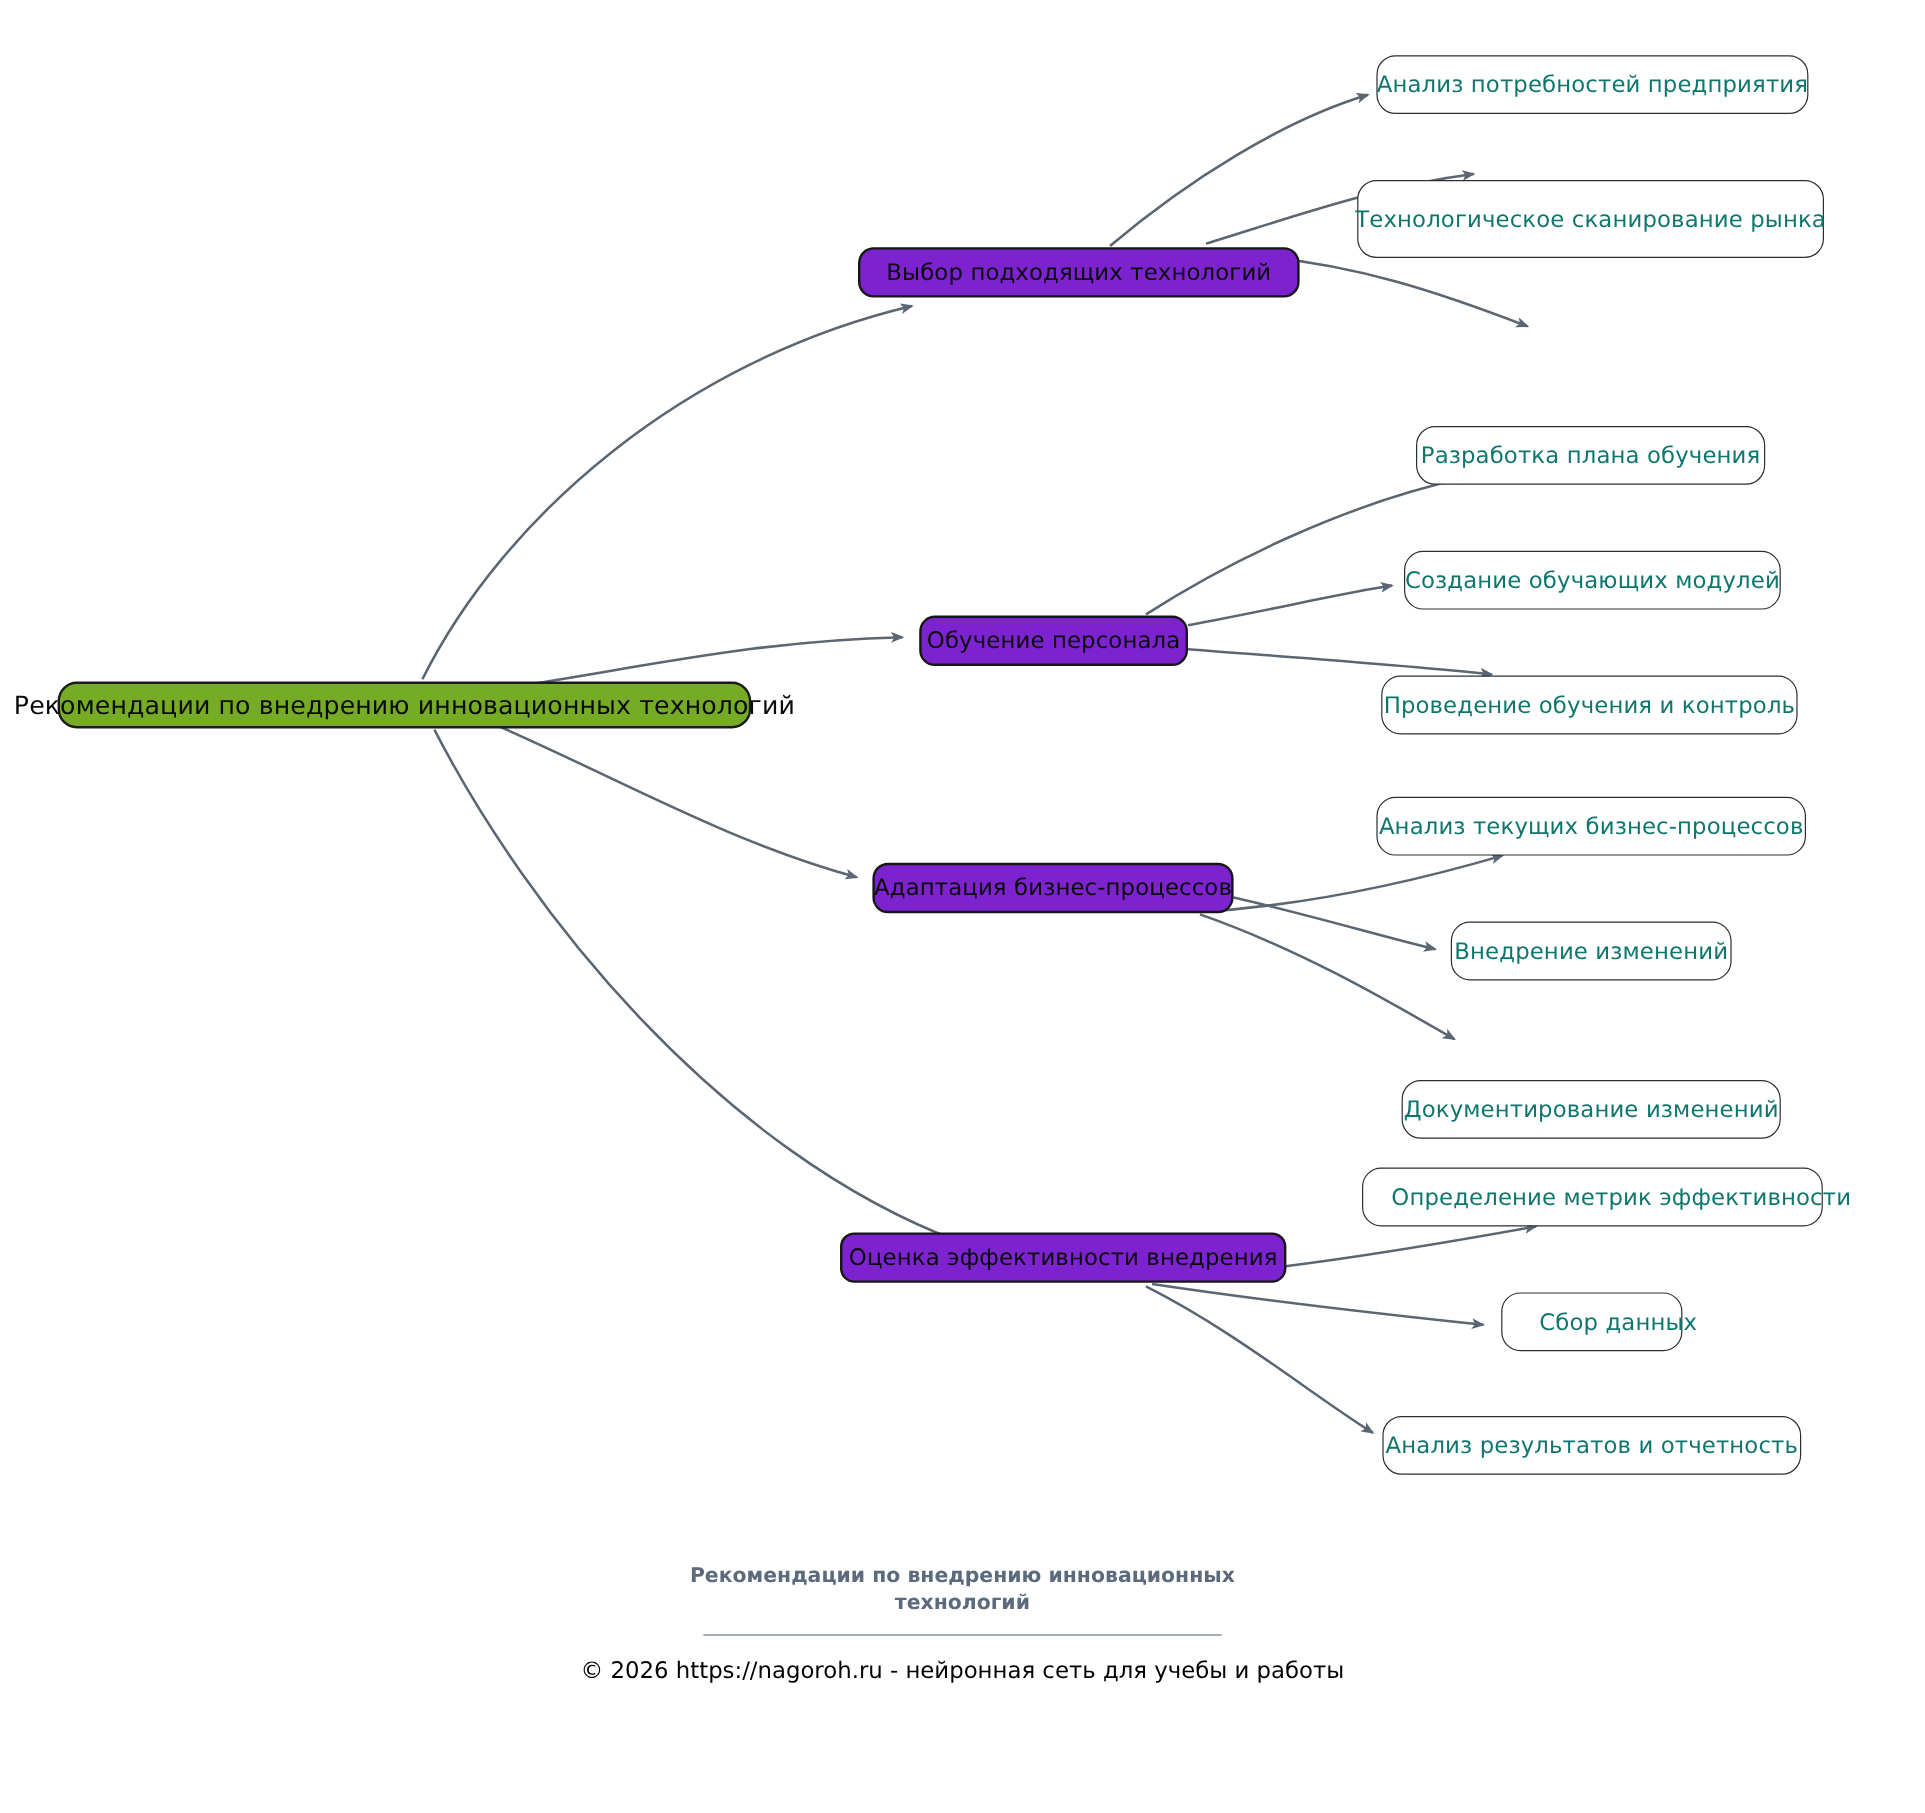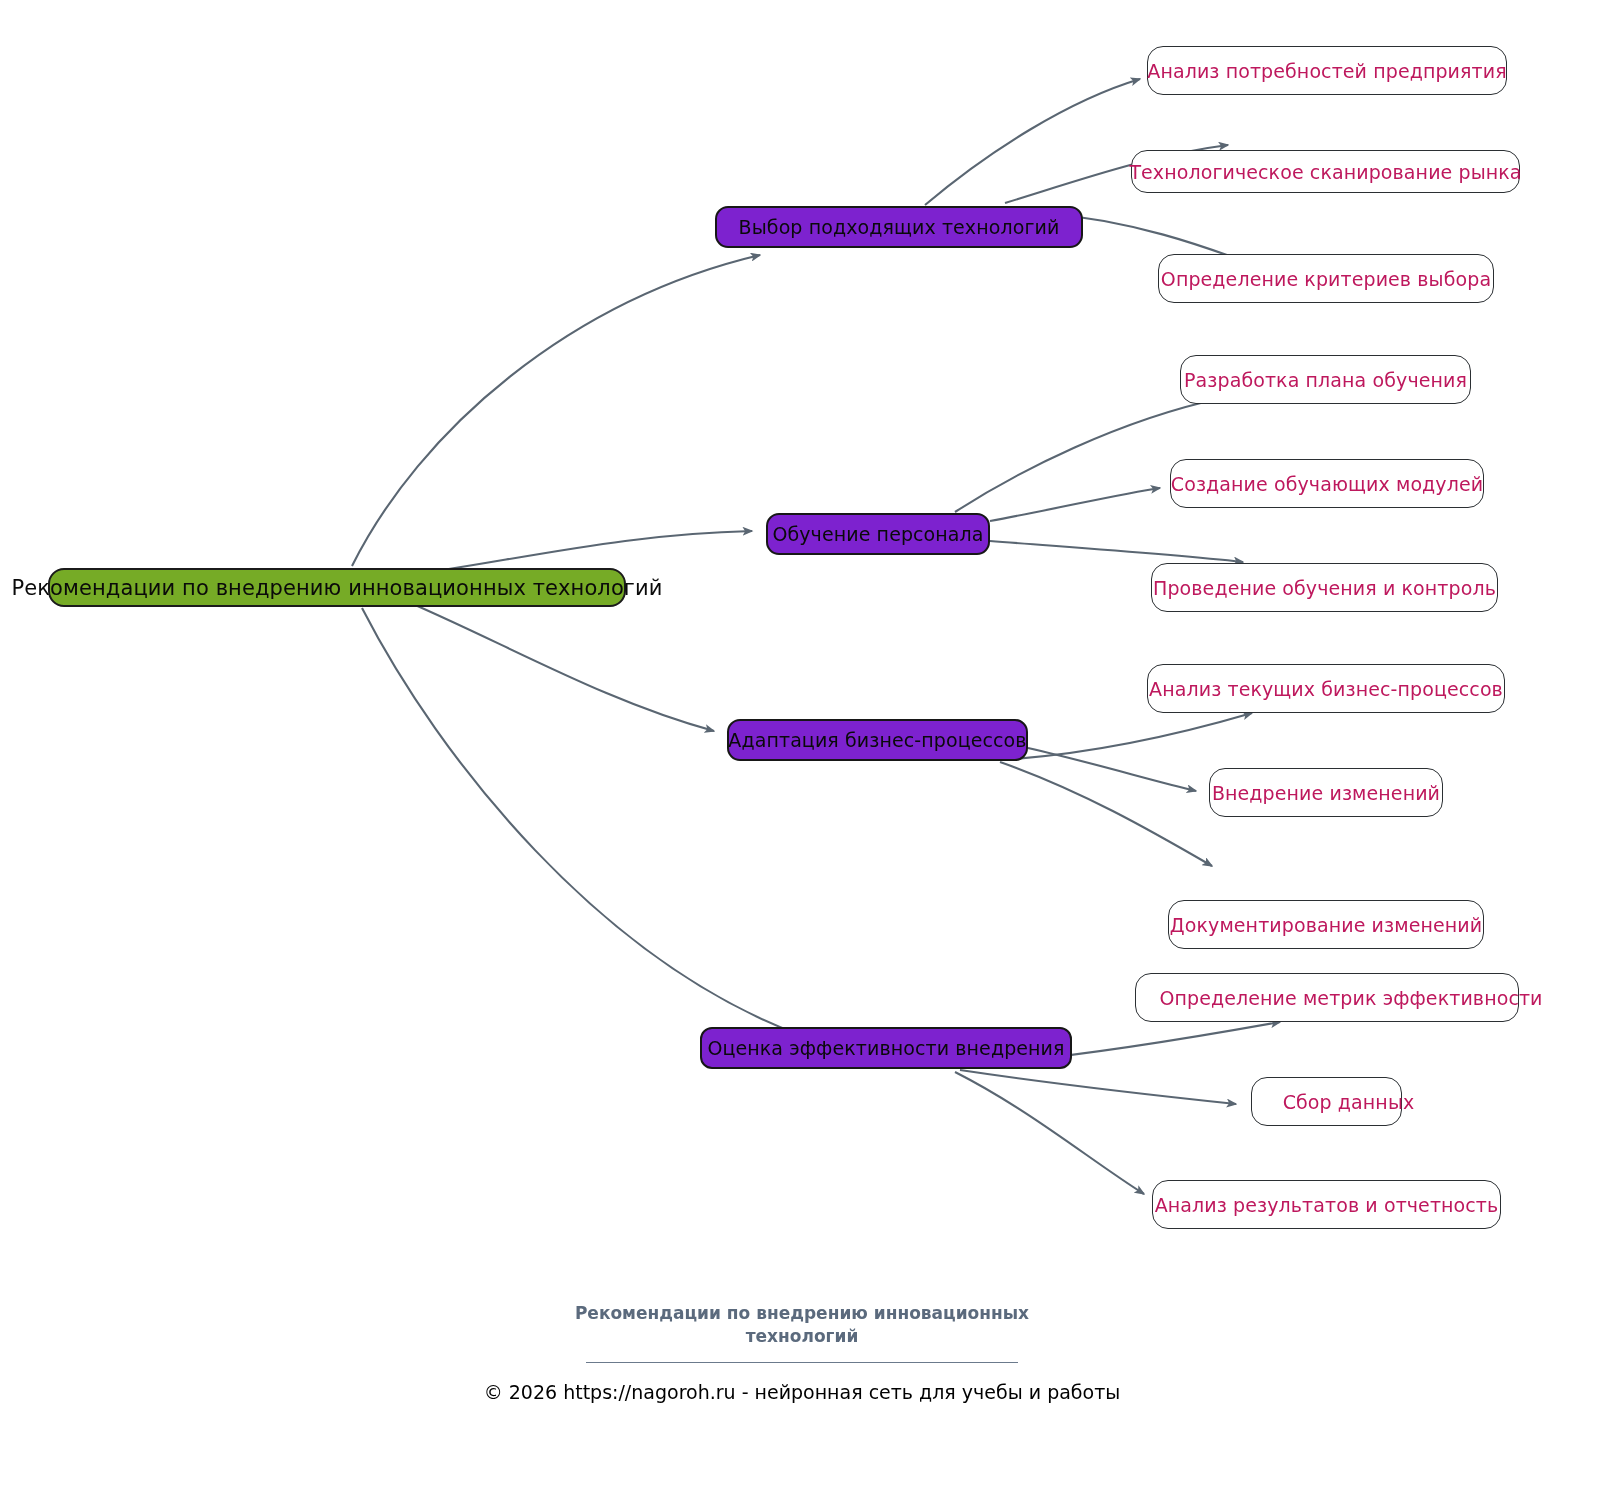--- a/index.html
+++ b/index.html
@@ -46,21 +46,21 @@
   .node-branch {
     background: #7d22cf;
     border: 2px solid #171717;
     color: #0a0a0a;
     font-size: 19px;
     border-radius: 13px;
   }
   .node-leaf {
     background: #ffffff;
     border: 1.8px solid #2b2f33;
-    color: #be185d;
+    color: #0f766e;
     font-size: 19px;
     border-radius: 16px;
   }
   .footer {
     position: absolute;
     left: 0;
     width: 1604px;
     text-align: center;
   }
   .footer-title {
@@ -127,25 +127,22 @@
   <div class="node node-root" style="left:48px; top:568px; width:578px; height:39px;">
     <span>Рекомендации по внедрению инновационных технологий</span>
   </div>
 
   <div class="node node-branch" style="left:715px; top:206px; width:368px; height:42px;">
     <span>Выбор подходящих технологий</span>
   </div>
   <div class="node node-leaf" style="left:1147px; top:46px; width:360px; height:49px;">
     <span>Анализ потребностей предприятия</span>
   </div>
-  <div class="node node-leaf" style="left:1131px; top:150px; width:389px; height:43px;text-align:center;">
+  <div class="node node-leaf" style="left:1131px; top:150px; width:389px; height:65px;text-align:center;">
     <span>Технологическое сканирование рынка</span>
-  </div>
-  <div class="node node-leaf" style="left:1158px; top:254px; width:336px; height:49px;">
-    <span>Определение критериев выбора</span>
   </div>
 
   <div class="node node-branch" style="left:766px; top:513px; width:224px; height:42px;">
     <span>Обучение персонала</span>
   </div>
   <div class="node node-leaf" style="left:1180px; top:355px; width:291px; height:49px;">
     <span>Разработка плана обучения</span>
   </div>
   <div class="node node-leaf" style="left:1170px; top:459px; width:314px; height:49px;">
     <span>Создание обучающих модулей</span>

